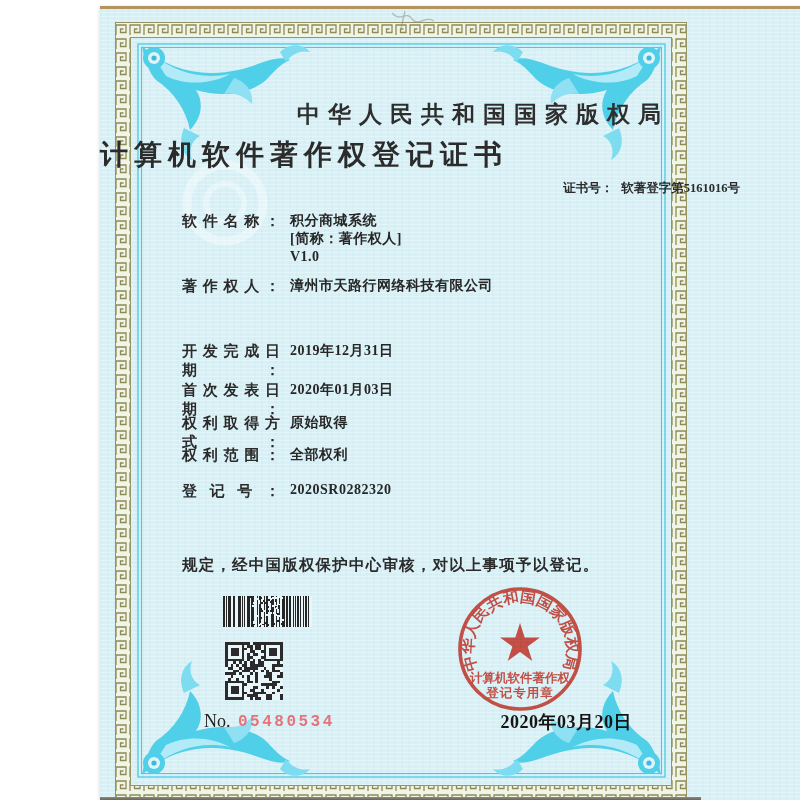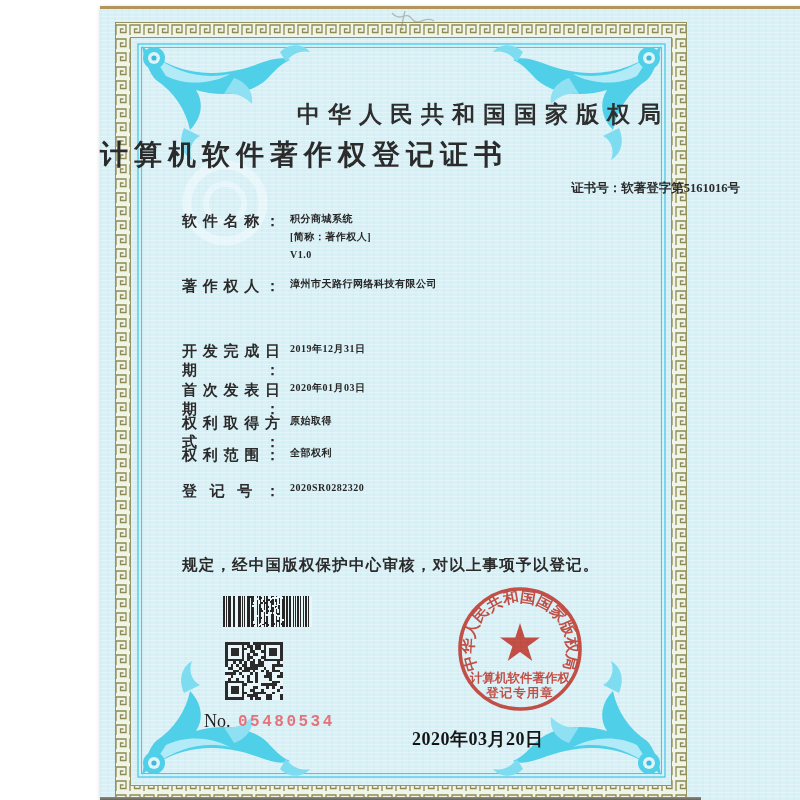--- a/index.html
+++ b/index.html
@@ -14,34 +14,34 @@
     border-top:3px solid #b3935e;
     box-shadow:0 1px 4px rgba(0,0,0,.18);
   }
   .deco{position:absolute;left:0;top:0;width:601px;height:792px;pointer-events:none;}
   .txt{position:absolute;color:#333;white-space:nowrap;}
   .authority{left:0;right:-48px;top:90px;text-align:center;font-size:23px;font-weight:bold;
     letter-spacing:8px;color:#2e2e2e;}
   .cert-title{left:0;right:-48px;top:127px;font-size:28px;font-weight:bold;
     letter-spacing:6px;color:#2b2b2b;}
   .certno{top:171px;right:78px;font-size:12.5px;font-weight:bold;color:#2b2b2b;}
-  .certno .lbl{margin-right:0;}
+  .certno .lbl{margin-right:8px;}
   .row{position:absolute;left:82px;right:20px;height:20px;}
   .flabel{position:absolute;left:0;top:0;width:98px;font-size:15px;font-weight:bold;color:#2b2b2b;
     text-align:justify;text-align-last:justify;}
-  .fvalue{position:absolute;left:108px;top:0;font-size:10px;font-weight:bold;color:#262626;
+  .fvalue{position:absolute;left:108px;top:0;font-size:14px;font-weight:bold;color:#262626;
     letter-spacing:.5px;white-space:nowrap;}
   .stmt{font-size:15.5px;font-weight:bold;color:#2b2b2b;letter-spacing:1.2px;}
   .stmt.l1{left:105px;top:511px;}
   .stmt.l2{left:82px;top:546px;text-align:center;}
   .serial-no{left:104px;top:702px;font-size:18px;color:#1f1f1f;}
   .serial-num{left:138px;top:704px;font-size:16px;font-weight:bold;color:#e4737a;letter-spacing:2.5px;
     font-family:"Liberation Mono","DejaVu Sans Mono",monospace;}
-  .issue-date{left:312px;top:701px;width:220px;text-align:left;font-size:18px;font-weight:bold;
-    color:#151515;letter-spacing:.5px;margin-top:17px;}
+  .issue-date{left:312px;top:701px;width:220px;text-align:right;font-size:18px;font-weight:bold;
+    color:#151515;letter-spacing:.5px;}
   .code-box{position:absolute;}
   .barcode{left:123px;top:587px;width:89px;height:31px;}
   .qrcode{left:125px;top:633px;width:58px;height:58px;}
   .seal{position:absolute;left:348px;top:570px;width:144px;height:144px;opacity:.88;
     mix-blend-mode:multiply;}
   .bottom-edge{position:absolute;left:0;bottom:0;width:601px;height:4px;
     background:linear-gradient(#8b887c,#5d5b51);}
   svg{display:block;}
 </style>
 </head>

